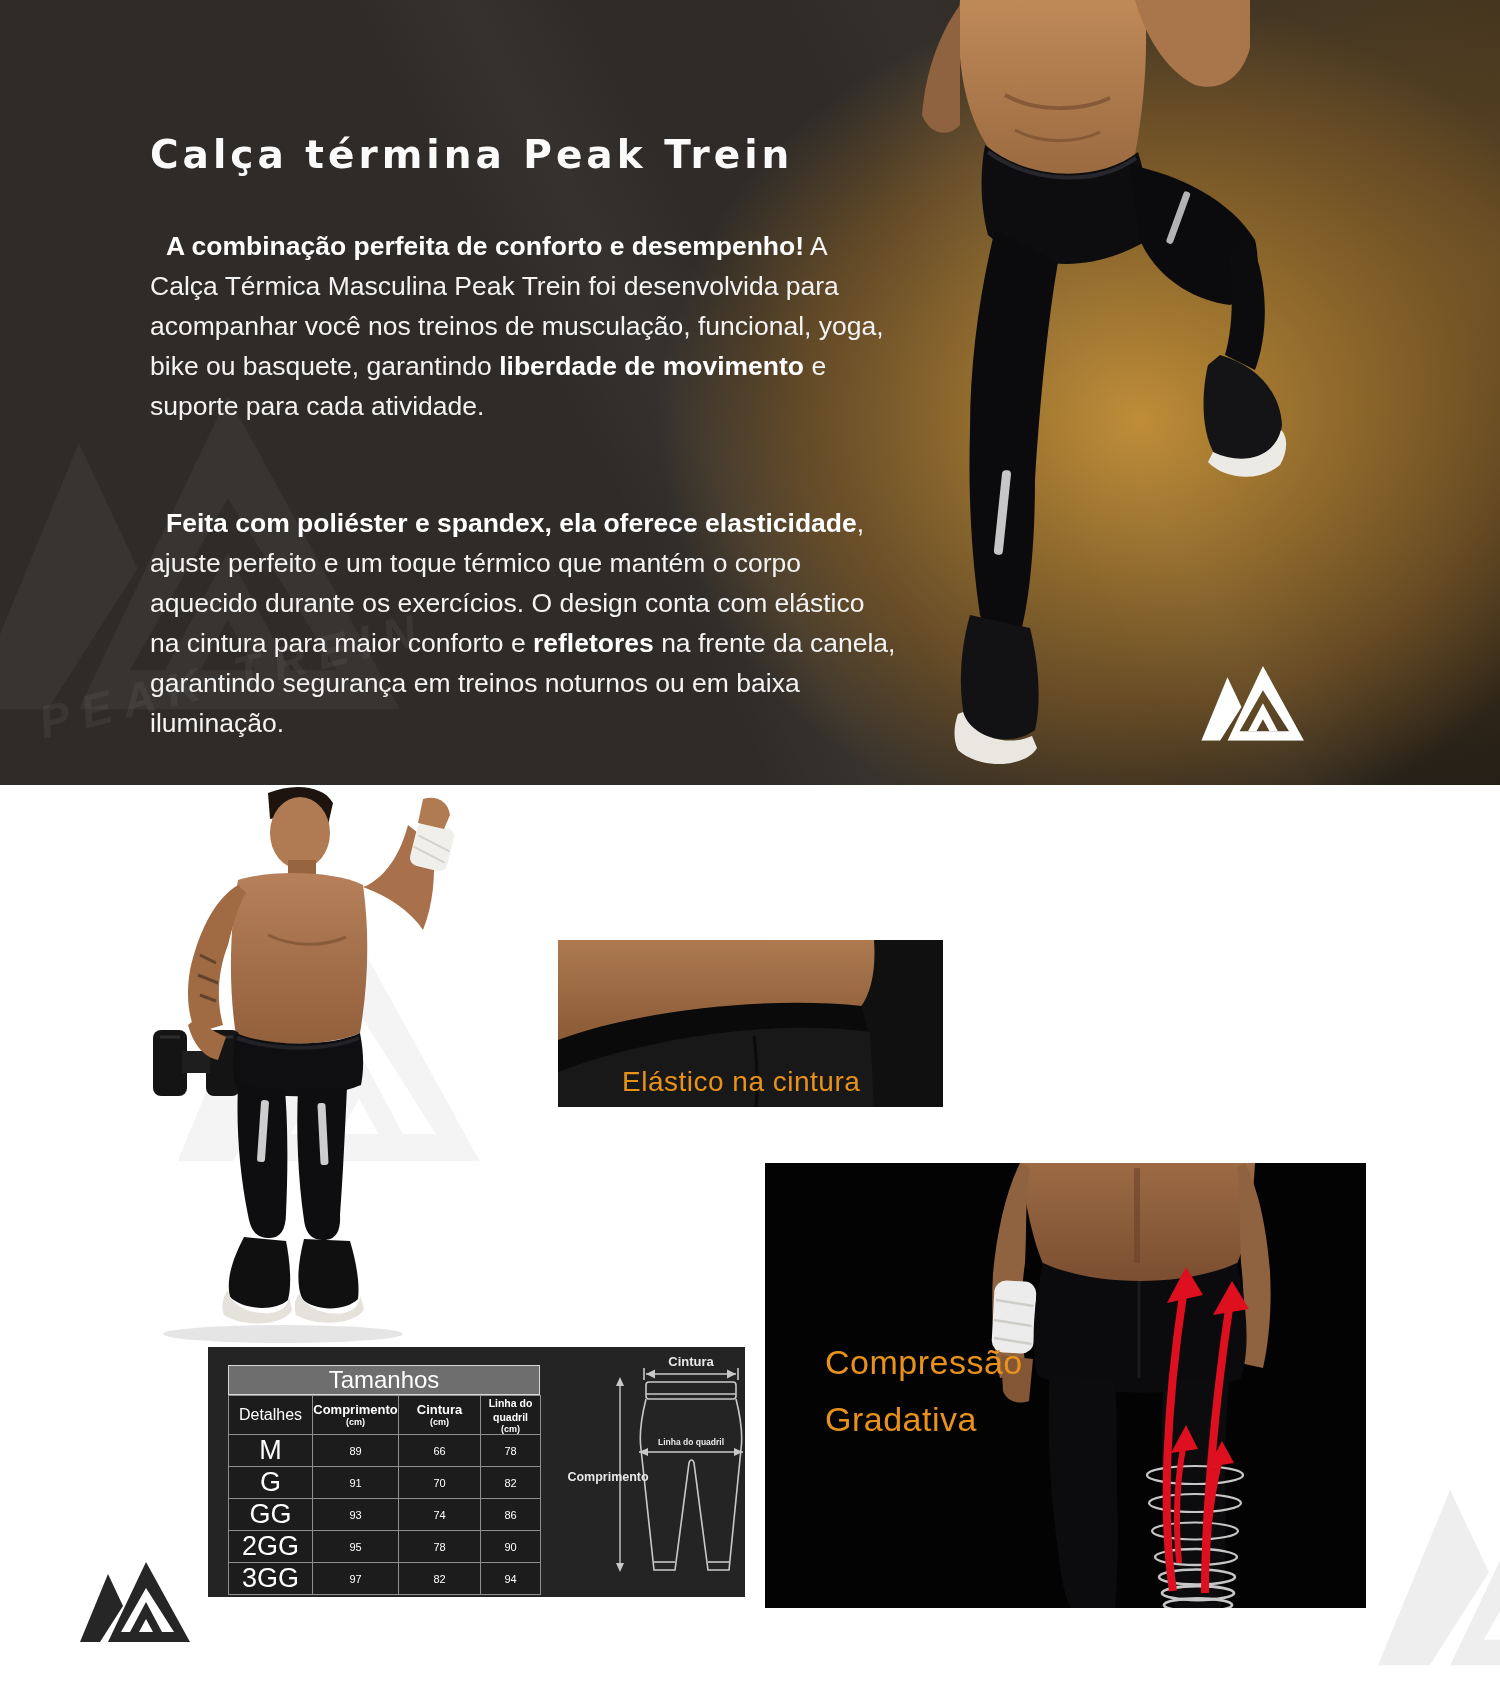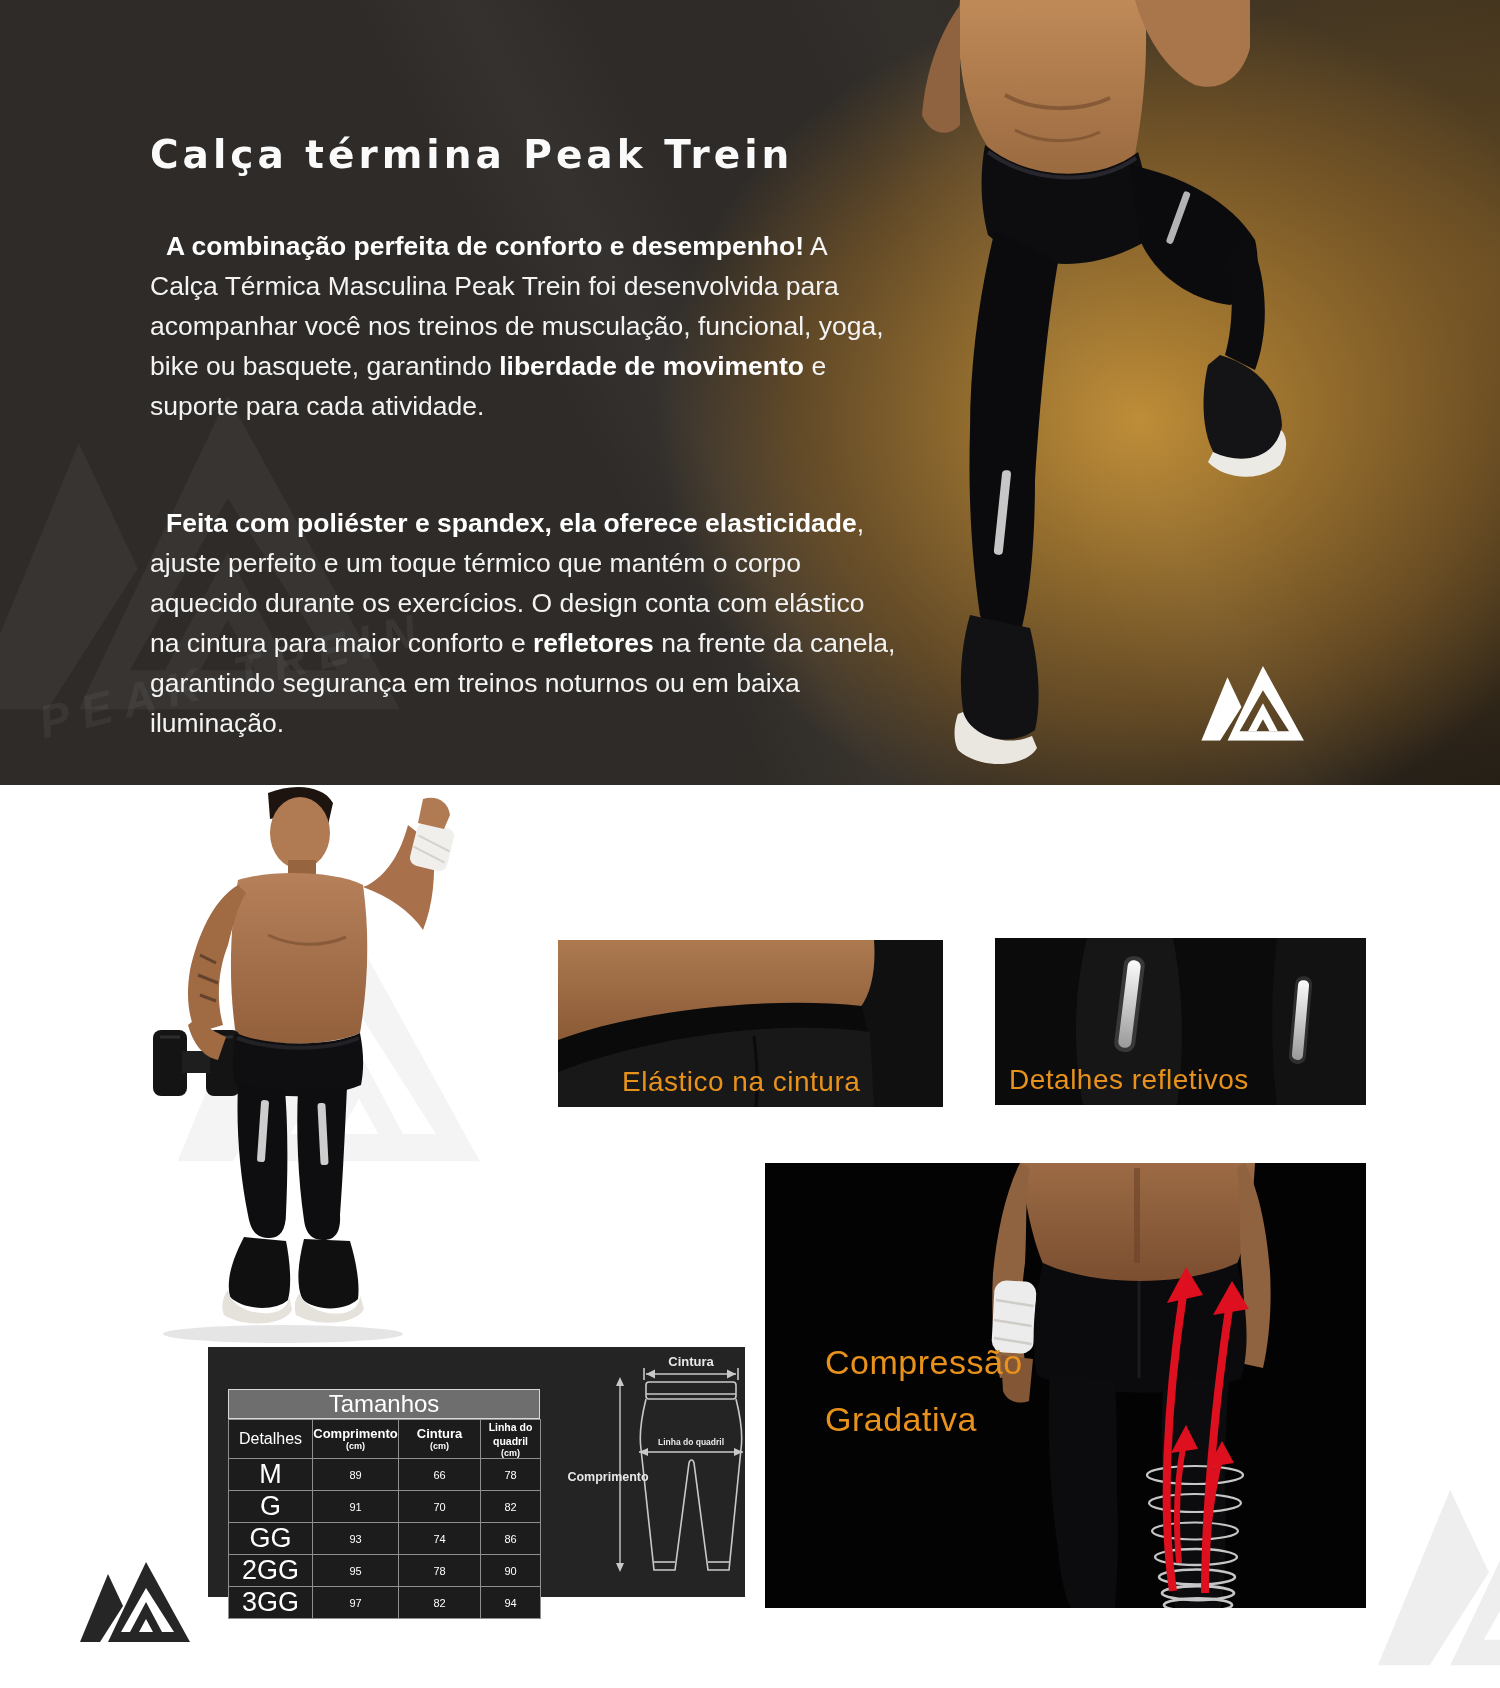--- a/index.html
+++ b/index.html
@@ -40,21 +40,21 @@
   .panel-compression{left:765px;top:1163px;width:601px;height:445px;background:#701a75;}
   .panel svg{position:absolute;left:0;top:0;}
   .accent-label{position:absolute;color:var(--accent-orange,#E8921C);font-size:28px;letter-spacing:.5px;z-index:3;white-space:nowrap;}
   .label-waist{left:64px;bottom:9px;}
   .label-reflective{left:14px;bottom:9px;}
   .label-compress-1{left:60px;top:180px;font-size:34px;}
   .label-compress-2{left:60px;top:237px;font-size:34px;}
 
   
   .size-panel{position:absolute;left:208px;top:1347px;width:537px;height:250px;background:var(--table-panel,#242424);}
-  .size-table-wrap{position:absolute;left:20px;top:18px;width:312px;margin-top:24px;}
+  .size-table-wrap{position:absolute;left:20px;top:18px;width:312px;}
   .size-table-title{background:var(--table-header-gray,#6E6E6E);border:1px solid #d8d8d8;color:#fff;
       font-size:24px;text-align:center;height:28px;line-height:28px;}
   table.size-table{width:312px;border-collapse:collapse;table-layout:fixed;}
   .size-table th,.size-table td{border:1px solid #8f8f8f;background:#1c1c1c;color:#fff;text-align:center;padding:0;}
   .size-table thead tr{height:34px;}
   .size-table tbody tr{height:30px;}
   .col-label{display:block;font-size:13px;font-weight:700;line-height:14px;}
   .size-table th:first-child .col-label{font-size:16px;font-weight:400;}
   .size-table th:last-child .col-label{font-size:10.5px;}
   .col-unit{display:block;font-size:9px;font-weight:700;line-height:10px;}
@@ -177,40 +177,20 @@
       </defs>
       <rect width="385" height="167" fill="#101010"></rect>
       <path d="M0,0 L316,0 C318,28 314,52 302,68 C230,58 130,70 48,90 L0,102 Z" fill="url(#wskin)"></path>
       <path d="M0,100 C80,70 210,56 304,66 L310,95 C225,78 105,94 0,134 Z" fill="#0a0a0a"></path>
       <path d="M0,132 C100,94 225,80 312,92 L316,167 L0,167 Z" fill="#181818"></path>
       <path d="M196,96 C199,120 200,145 198,167" stroke="#0b0b0b" stroke-width="3" fill="none"></path>
     </svg>
     <span class="accent-label label-waist">Elástico na cintura</span>
   </div>
 
-  <div class="panel panel-reflective">
-    <svg width="371" height="167" viewBox="0 0 371 167">
-      <defs>
-        <linearGradient id="stripG" x1="0" y1="0" x2="0" y2="1">
-          <stop offset="0" stop-color="#fbfbfb"></stop>
-            <stop offset="1" stop-color="#9a9a9a"></stop>
-        </linearGradient>
-      </defs>
-      <rect width="371" height="167" fill="#0b0b0b"></rect>
-      <path d="M92,0 C78,55 78,115 88,167 L182,167 C190,112 188,52 178,0 Z" fill="#161616"></path>
-      <path d="M282,0 C275,58 276,118 282,167 L371,167 L371,0 Z" fill="#121212"></path>
-      <g>
-        <rect x="124" y="18" width="21" height="96" rx="9" fill="#ffffff" opacity=".15" transform="rotate(7 134 66)"></rect>
-        <rect x="128" y="22" width="13" height="88" rx="6" fill="url(#stripG)" transform="rotate(7 134 66)"></rect>
-        <rect x="297" y="38" width="17" height="88" rx="8" fill="#ffffff" opacity=".12" transform="rotate(5 305 82)"></rect>
-        <rect x="300" y="42" width="11" height="80" rx="5" fill="url(#stripG)" transform="rotate(5 305 82)"></rect>
-      </g>
-    </svg>
-    <span class="accent-label label-reflective">Detalhes refletivos</span>
-  </div>
 
   <div class="panel panel-compression">
     <svg width="601" height="445" viewBox="0 0 601 445">
       <defs>
         <linearGradient id="skin3" x1="0" y1="0" x2="0" y2="1">
           <stop offset="0" stop-color="#9c6b45"></stop>
             <stop offset="1" stop-color="#7a4e30"></stop>
         </linearGradient>
       </defs>
       <rect width="601" height="445" fill="#030303"></rect>

